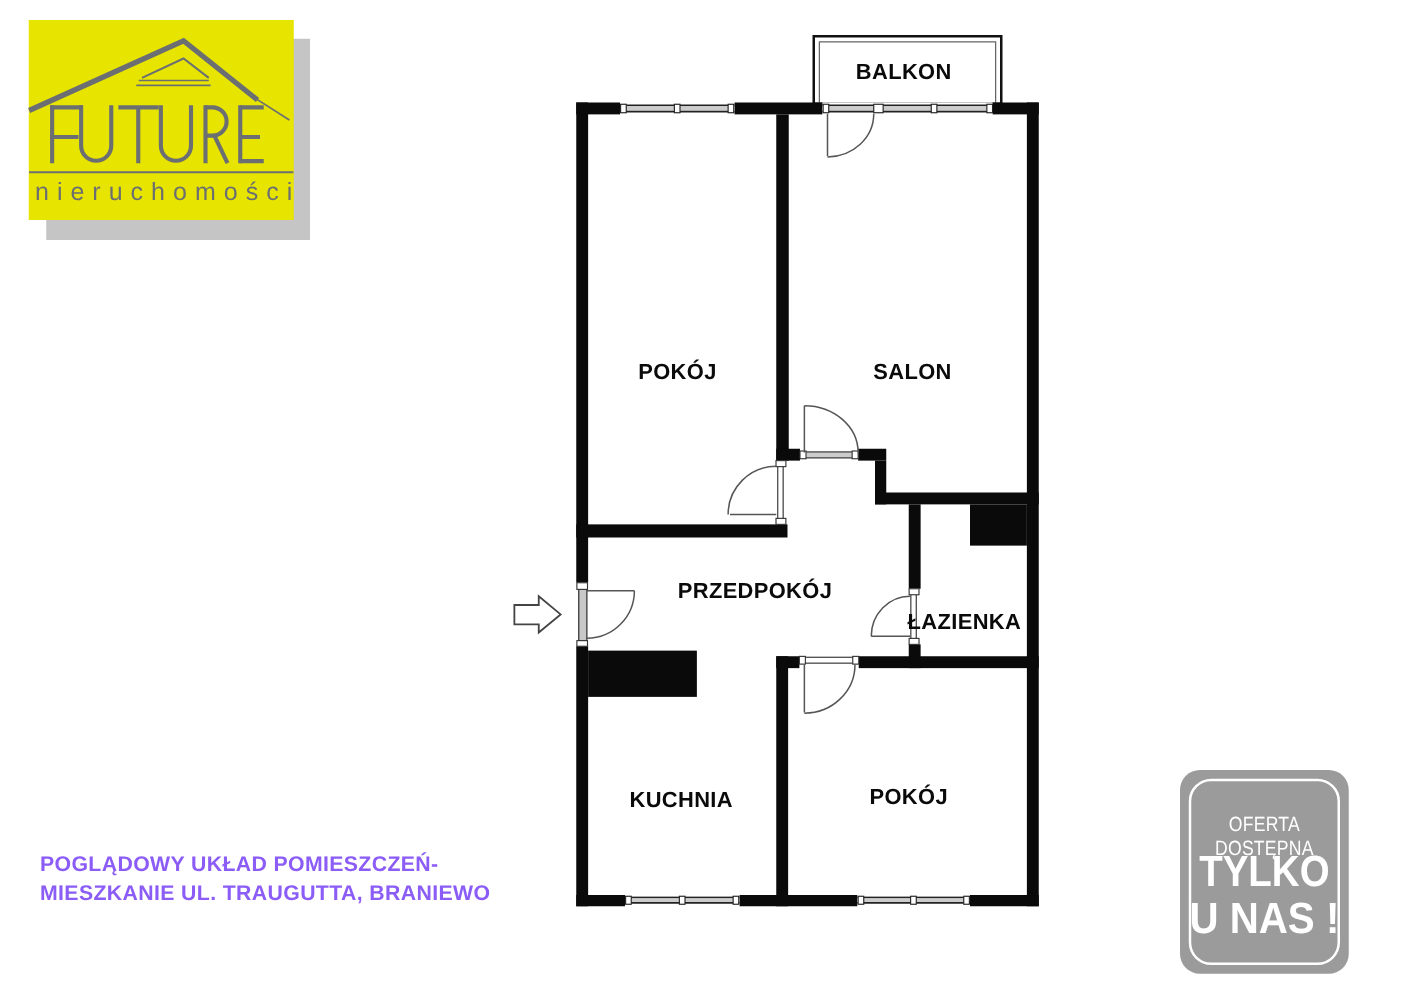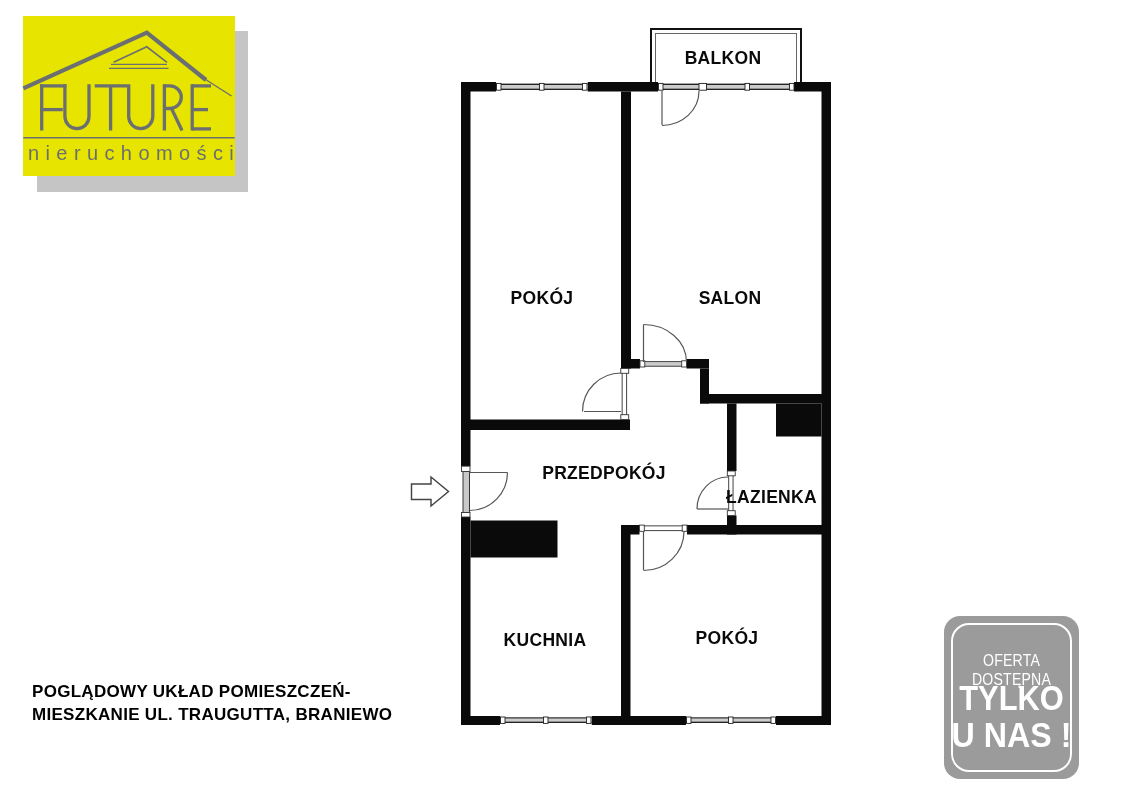--- a/index.html
+++ b/index.html
@@ -170,21 +170,21 @@
     <text x="723" y="63.5">BALKON</text>
     <text x="542" y="303.5">POKÓJ</text>
     <text x="730" y="303.5">SALON</text>
     <text x="604" y="478.5">PRZEDPOKÓJ</text>
     <text x="771.5" y="503">ŁAZIENKA</text>
     <text x="545" y="645.5">KUCHNIA</text>
     <text x="727" y="643.5">POKÓJ</text>
   </g>
 </svg>
 
-<div class="abs" id="caption" style="left:32px;top:680px;font-weight:bold;font-size:17px;line-height:23.3px;color:#000000;letter-spacing:0.3px;white-space:nowrap;">
+<div class="abs" id="caption" style="left:32px;top:680px;font-weight:bold;font-size:17px;line-height:23.3px;color:#8b5cf6;letter-spacing:0.3px;white-space:nowrap;">
 POGLĄDOWY UKŁAD POMIESZCZEŃ-<br>
 MIESZKANIE UL. TRAUGUTTA, BRANIEWO
 </div>
 
 <div class="abs" style="left:944px;top:616px;width:135px;height:163px;background:#9b9b9b;border-radius:16px;">
   <div class="abs" style="left:7px;top:7px;right:7px;bottom:7px;border:2.5px solid #ffffff;border-radius:18px;"></div>
   <div class="abs" style="left:0;right:0;top:35px;text-align:center;color:#ffffff;font-size:16.5px;letter-spacing:0.2px;transform:scaleX(0.855);">OFERTA DOSTĘPNA</div>
   <div class="abs" style="left:0;right:0;top:62px;text-align:center;color:#ffffff;font-size:35px;font-weight:bold;transform:scaleX(0.88);">TYLKO</div>
   <div class="abs" style="left:0;right:0;top:99px;text-align:center;color:#ffffff;font-size:35px;font-weight:bold;transform:scaleX(0.92);">U NAS !</div>
 </div>

